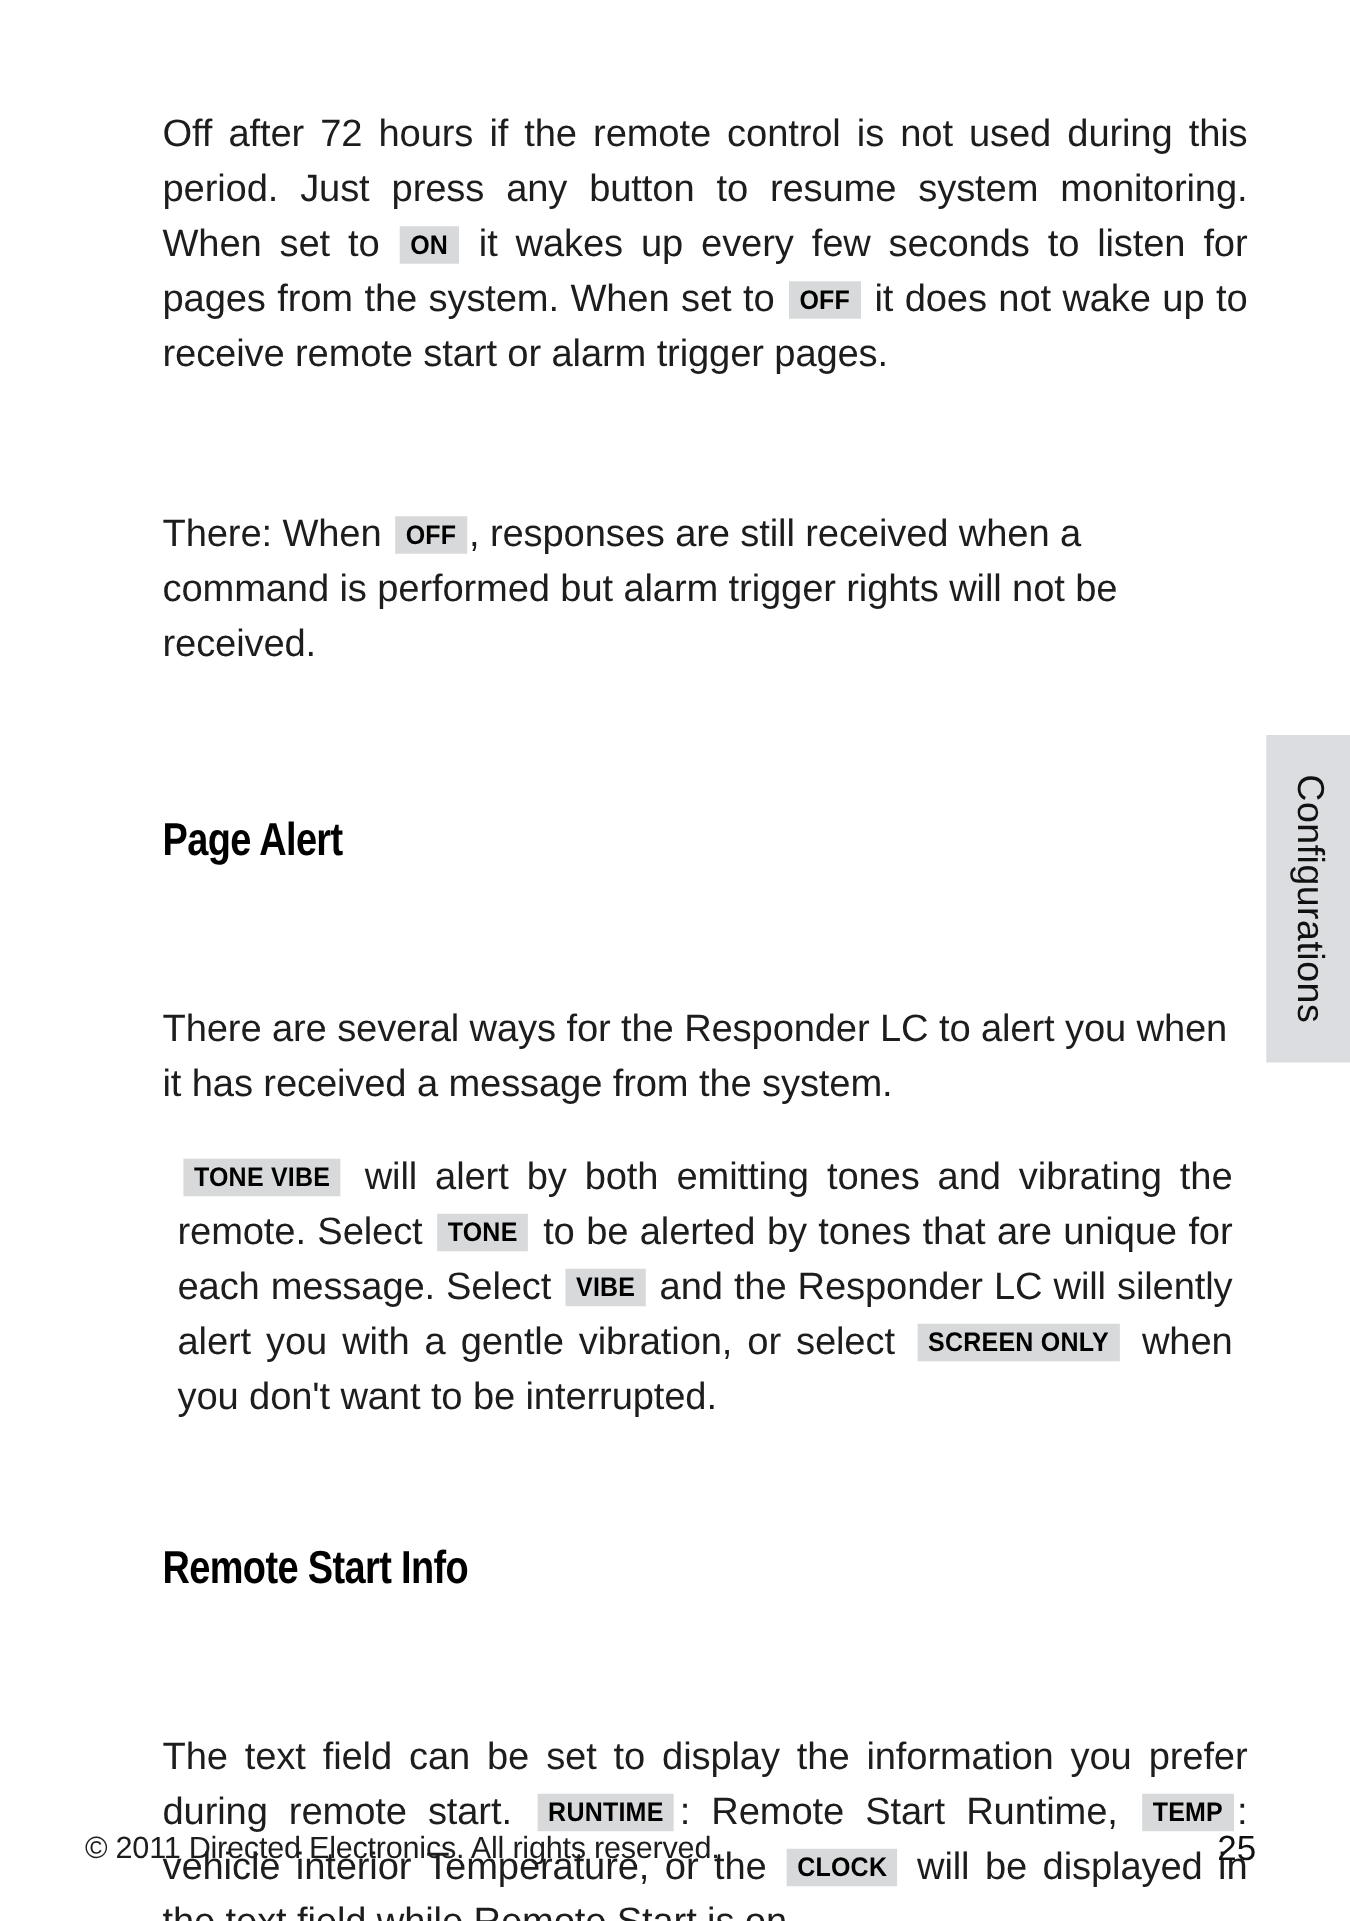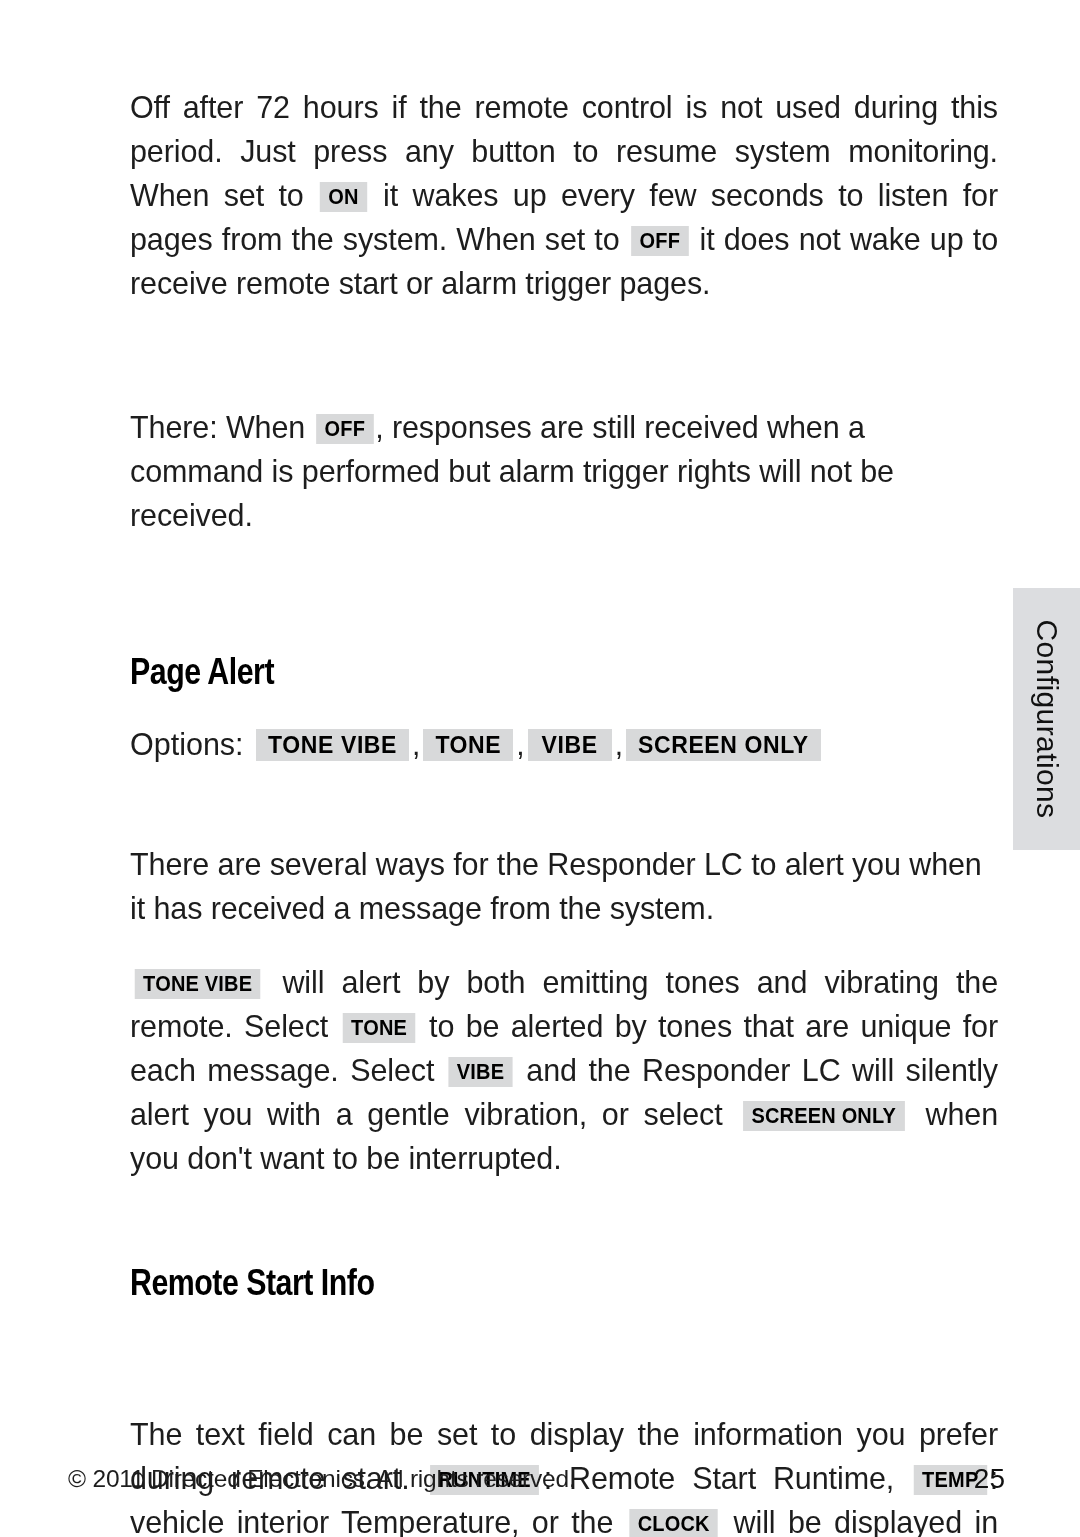--- a/index.html
+++ b/index.html
@@ -183,30 +183,26 @@
 
     <p class="body-par ragged">
       <span>There: When</span>
       <span class="badge badge-inline">OFF</span><span>, responses are still received when a command is performed but alarm trigger rights will not be received.</span>
     </p>
 
     <div class="par-gap-lg" style="height:52px"></div>
 
     <h2 class="section-head">Page Alert</h2>
 
-    <div class="options-line">
-      <span class="opt-label">Options:</span>
-      <span class="badge badge-opt">TONE VIBE</span><span class="comma">,</span><span class="badge badge-opt">TONE</span><span class="comma">,</span><span class="badge badge-opt wide">VIBE</span><span class="comma">,</span><span class="badge badge-opt">SCREEN ONLY</span>
-    </div>
 
     <div class="par-gap-lg" style="height:46px"></div>
 
     <p class="body-par ragged">There are several ways for the Responder LC to alert you when it has received a message from the system.</p>
 
-    <p class="body-par" style="margin:0">
+    <p class="body-par" style="margin:12px">
       <span class="badge badge-inline">TONE VIBE</span>
       <span>will alert by both emitting tones and vibrating the remote. Select</span>
       <span class="badge badge-inline">TONE</span>
       <span>to be alerted by tones that are unique for each message. Select</span>
       <span class="badge badge-inline">VIBE</span>
       <span>and the Responder LC will silently alert you with a gentle vibration, or select</span>
       <span class="badge badge-inline">SCREEN ONLY</span>
       <span>when you don't want to be interrupted.</span>
     </p>
 

